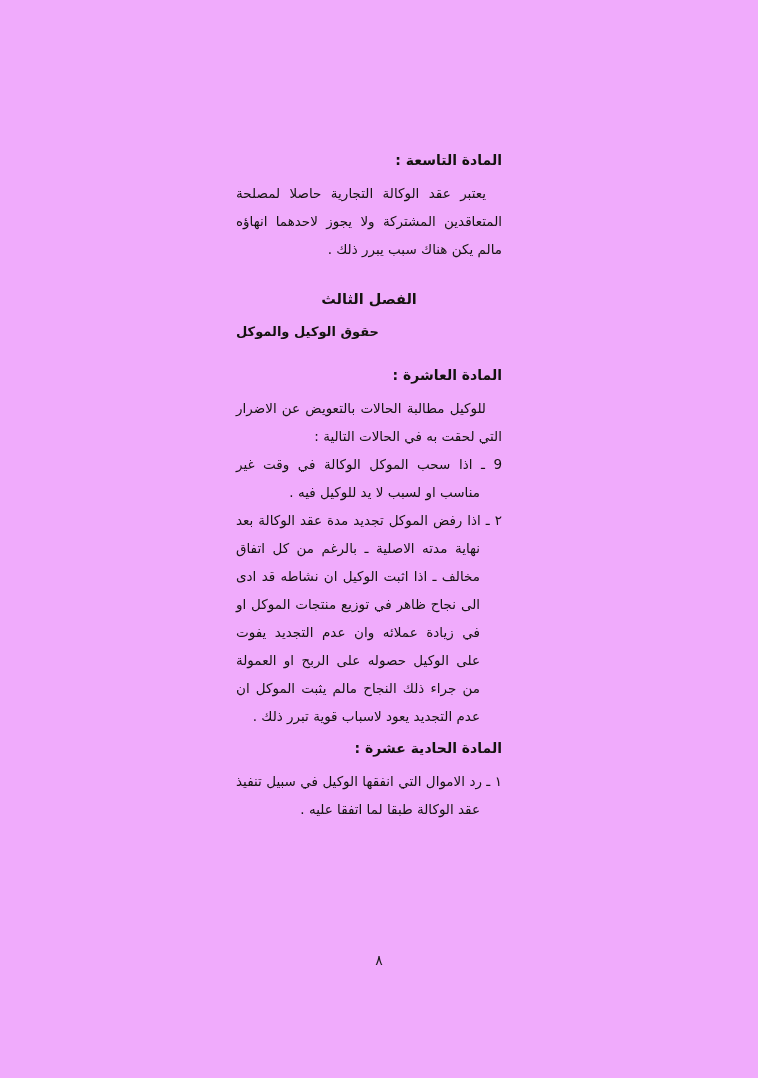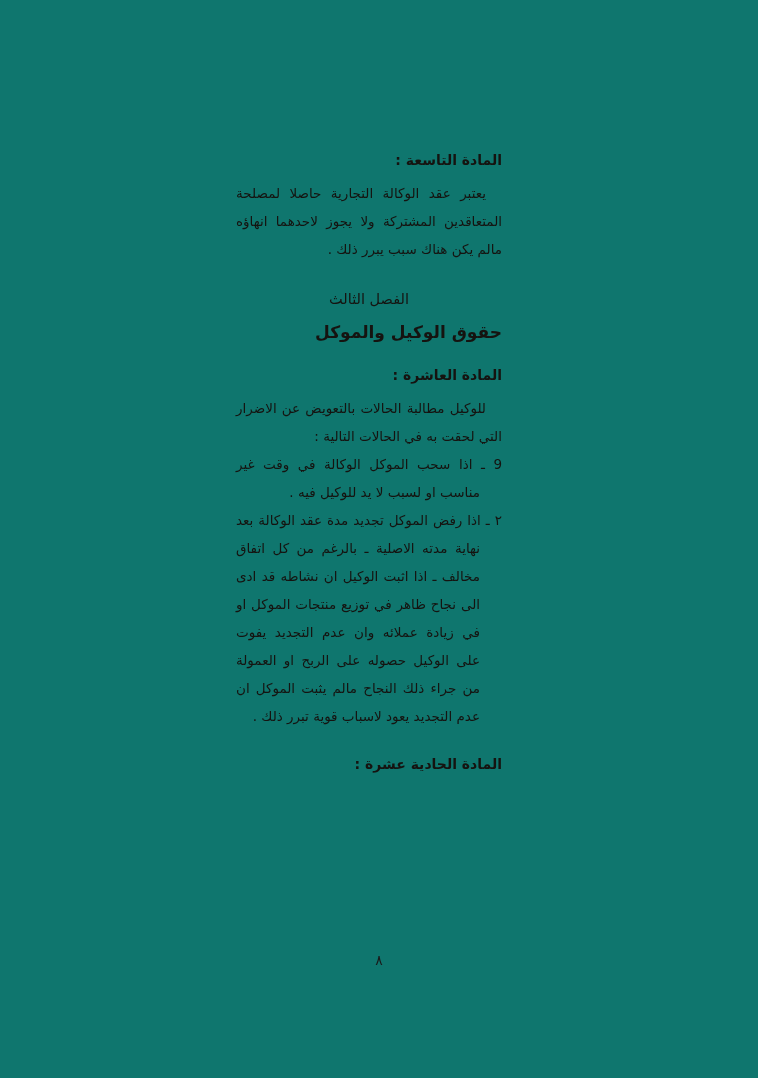--- a/index.html
+++ b/index.html
@@ -1,21 +1,21 @@
 <!DOCTYPE html>
 <html lang="ar"><head>
 <meta charset="utf-8">
 <style>
   * { margin: 0; padding: 0; box-sizing: border-box; }
   html, body { background: #ffffff; }
   .scan-page {
     position: relative;
     width: 758px;
     height: 1078px;
-    background: #0f766e;
+    background: #f0abfc;
     overflow: hidden;
     color: #151310;
     font-family: "DejaVu Sans", sans-serif;
   }
   .content {
     position: absolute;
     top: 146px;
     right: 256px;
     width: 266px;
     direction: rtl;
@@ -25,36 +25,36 @@
   }
   .article-heading {
     font-size: 14px;
     font-weight: bold;
     text-align: right;
     margin-bottom: 5px;
   }
   .para.indent { text-indent: 16px; }
   .chapter-title {
     font-size: 14.5px;
-    font-weight: normal;
+    font-weight: bold;
     text-align: center;
     margin-top: 22px;
   }
   .chapter-subtitle {
-    font-size: 17px;
+    font-size: 13px;
     font-weight: bold;
-    text-align: right;
+    text-align: left;
     margin-top: 5px;
   }
   .list-item {
     padding-right: 22px;
     text-indent: -22px;
   }
   .mt-2 { margin-top: 15px; }
-  .mt-8 { margin-top: 20px; }
+  .mt-8 { margin-top: 4px; }
   .page-number {
     position: absolute;
     top: 952px;
     left: 0;
     width: 758px;
     text-align: center;
     direction: rtl;
     font-size: 14px;
     color: #1a1a1a;
   }
@@ -77,17 +77,18 @@
 
     <p class="para indent">للوكيل مطالبة الحالات بالتعويض عن الاضرار التي لحقت به في الحالات التالية :</p>
 
     <p class="list-item">9 ـ اذا سحب الموكل الوكالة في وقت غير مناسب او لسبب لا يد للوكيل فيه .</p>
 
     <p class="list-item">٢ ـ اذا رفض الموكل تجديد مدة عقد الوكالة بعد نهاية مدته الاصلية ـ بالرغم من كل اتفاق مخالف ـ اذا اثبت الوكيل ان نشاطه قد ادى الى نجاح ظاهر في توزيع منتجات الموكل او في زيادة عملائه وان عدم التجديد يفوت على الوكيل حصوله على الربح او العمولة من جراء ذلك النجاح مالم يثبت الموكل ان عدم التجديد يعود لاسباب قوية تبرر ذلك .</p>
 
     <h3 class="article-heading mt-8">المادة الحادية عشرة :</h3>
 
 
+    <p class="list-item">١ ـ رد الاموال التي انفقها الوكيل في سبيل تنفيذ عقد الوكالة طبقا لما اتفقا عليه .</p>
 
   </div>
 
   <div class="page-number">٨</div>
 </div>
 
 </body></html>

